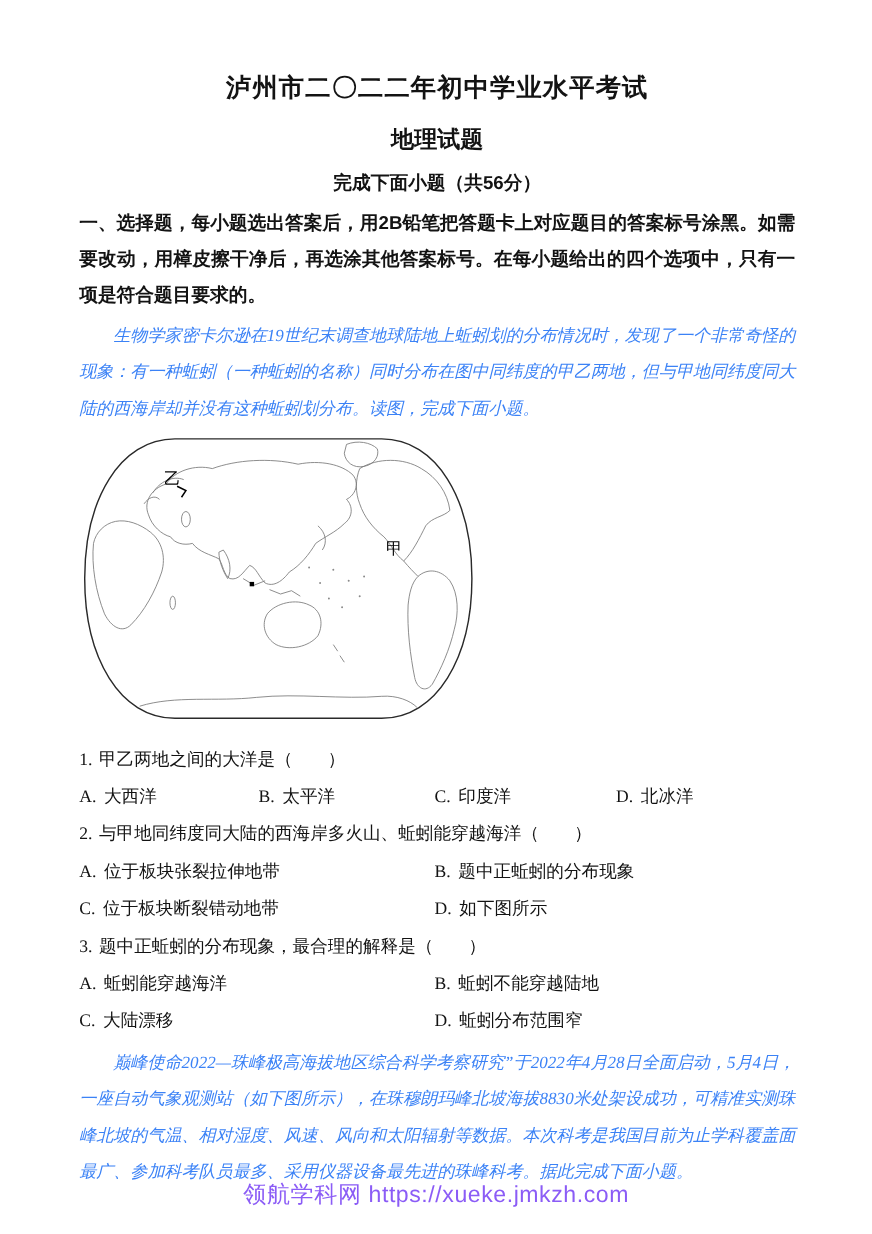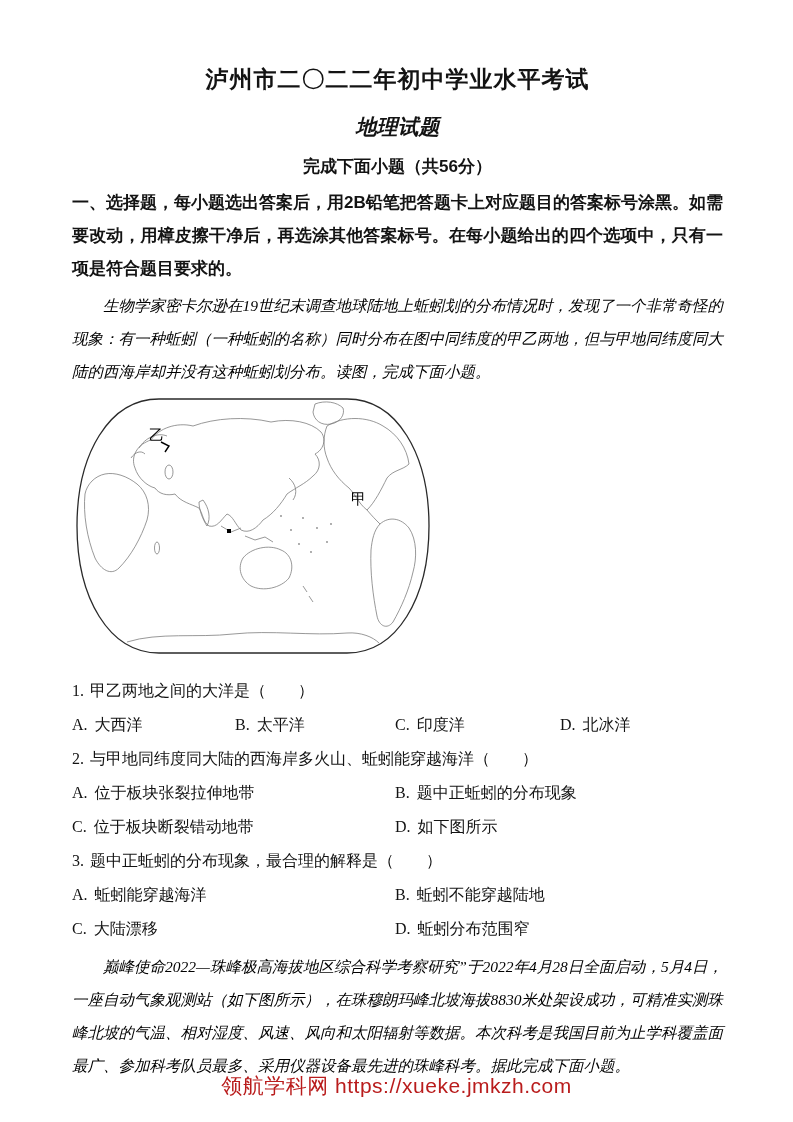--- a/index.html
+++ b/index.html
@@ -14,54 +14,54 @@
   }
   .content { padding: 64px 70px 0 72px; }
 
   .doc-title {
     text-align: center; font-family: "Liberation Sans", sans-serif;
     font-weight: bold; font-size: 23px; letter-spacing: 1px;
     margin: 0 0 18px 0;
   }
   .doc-subtitle {
     text-align: center; font-family: "Liberation Sans", sans-serif;
-    font-weight: bold; font-size: 21px; margin: 0 0 14px 0; font-style: italic;
+    font-weight: bold; font-size: 21px; margin: 0 0 14px 0;
   }
   .section-heading {
     text-align: center; font-family: "Liberation Sans", sans-serif;
     font-weight: bold; font-size: 17px; margin: 0 0 8px 0;
   }
   .instructions {
     font-family: "Liberation Sans", sans-serif;
     font-weight: bold; font-size: 17px; line-height: 33px;
     text-align: justify; margin: 0 0 4px 0;
   }
   .passage {
     font-size: 15.5px; font-style: italic; line-height: 33px;
     text-indent: 2em; text-align: justify; margin: 4px 0 0 0;
-    color: #000000;
+    color: #3b82f6;
   }
   .map-figure { display:block; margin: 8px 0 18px 3px; width: 356px; height: 260px; }
 
   .questions { font-size: 16px; margin-top: 6px; }
   .q-row { line-height: 34px; white-space: nowrap; }
   .q-num { margin-right: 6px; }
   .opt-row { display: flex; line-height: 34px; }
   .opt { white-space: nowrap; }
   .opt .k { margin-right: 7px; }
   .cols-4 .opt:nth-child(1) { width: 163px; }
   .cols-4 .opt:nth-child(2) { width: 160px; }
   .cols-4 .opt:nth-child(3) { width: 165px; }
   .cols-2 .opt:nth-child(1) { width: 323px; }
 
   .watermark {
     position: absolute; left: 0; right: 0; bottom: 22px;
     text-align: center;
     font-family: "Liberation Sans", sans-serif;
-    font-size: 21px; color: #b91c1c; letter-spacing: 0.5px;
+    font-size: 21px; color: #8b5cf6; letter-spacing: 0.5px;
   }
 
   svg .coast { fill: none; stroke: #7d7d7d; stroke-width: 0.8; }
   svg .border { fill: none; stroke: #2a2a2a; stroke-width: 1.3; }
   svg .maplabel { font-family: "Liberation Sans", sans-serif; font-size: 15px; fill: #000; }
   svg .isl { fill: #8a8a8a; }
 </style>
 </head>
 <body>
 

